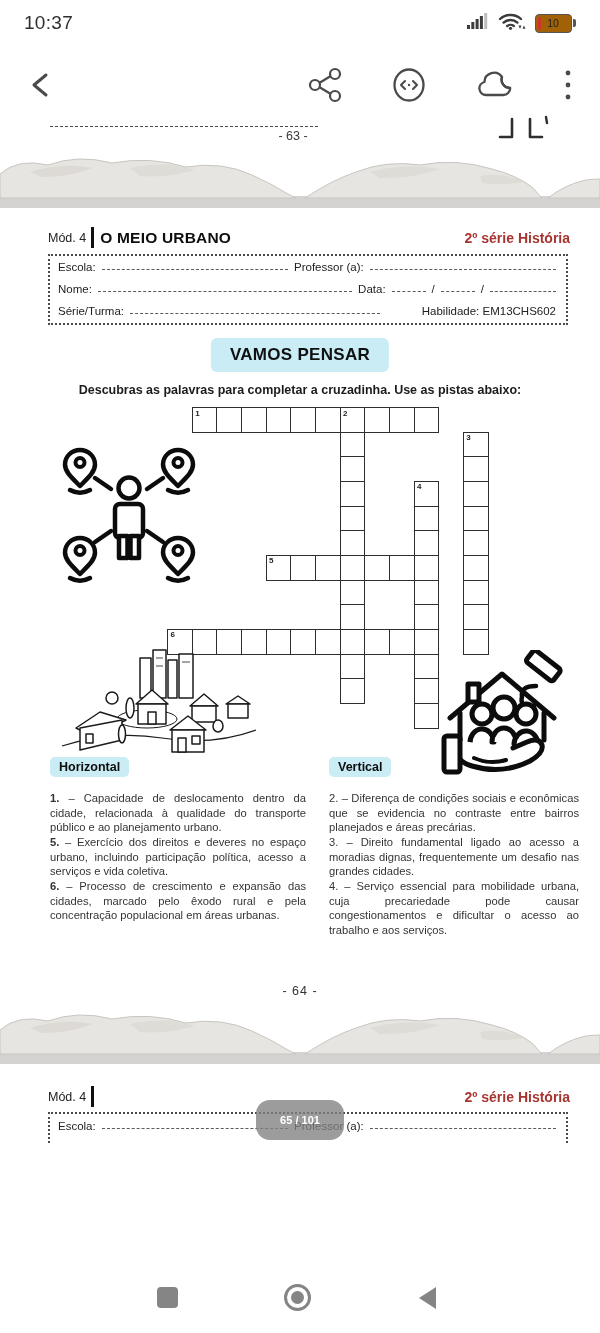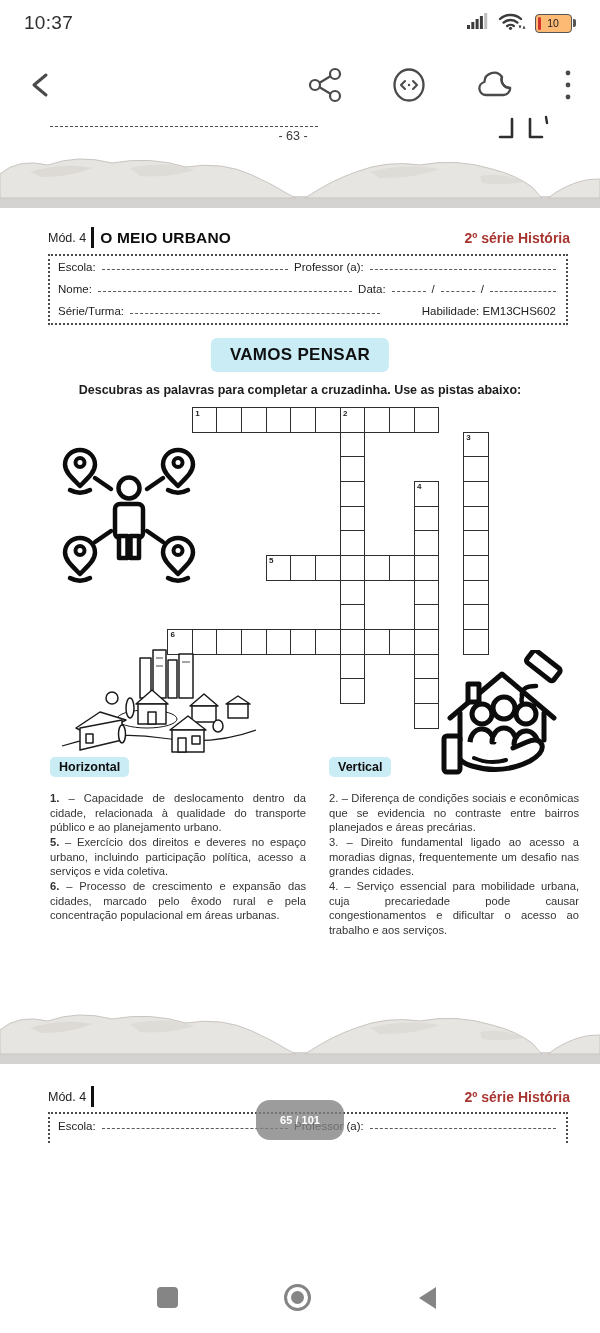--- a/index.html
+++ b/index.html
@@ -4,21 +4,21 @@
 <style>
   html,body{margin:0;padding:0;background:#fff;}
   #screen{position:relative;width:600px;height:1333px;background:#ffffff;overflow:hidden;
           font-family:"Liberation Sans",sans-serif;color:#222;}
 
   
   .status-bar{position:absolute;top:0;left:0;right:0;height:46px;display:flex;align-items:center;padding:0 24px;box-sizing:border-box;}
   .clock{font-size:19px;color:#2e2e2e;letter-spacing:.3px;}
   .status-icons{margin-left:auto;display:flex;align-items:center;gap:9px;}
   .battery{display:flex;align-items:center;}
-  .bat-body{width:35px;height:17px;border:1.6px solid #555;border-radius:4px;position:relative;display:flex;align-items:center;justify-content:center;font-size:10.5px;color:#222;background:#fdba74;}
+  .bat-body{width:35px;height:17px;border:1.6px solid #555;border-radius:4px;position:relative;display:flex;align-items:center;justify-content:center;font-size:10.5px;color:#222;background:#a16207;}
   .bat-red{position:absolute;left:2px;top:2px;bottom:2px;width:3.5px;background:#d2322a;border-radius:1.5px;}
   .bat-nub{width:3px;height:8px;background:#555;border-radius:0 2px 2px 0;margin-left:1.5px;}
 
   
   .toolbar{position:absolute;top:52px;left:0;right:0;height:66px;display:flex;align-items:center;padding:0 28px;box-sizing:border-box;}
   .tb-right{margin-left:auto;display:flex;align-items:center;gap:50px;}
   .tb-btn{display:flex;align-items:center;justify-content:center;cursor:pointer;}
 
   
   .p63-line{position:absolute;top:126px;left:50px;width:268px;border-top:1.6px dashed #4a4a4a;}
@@ -412,20 +412,21 @@
     <p class="clue">
       <span>3.</span>
       <span>– Direito fundamental ligado ao acesso a moradias dignas, frequentemente um desafio nas grandes cidades.</span>
     </p>
     <p class="clue">
       <span>4.</span>
       <span>– Serviço essencial para mobilidade urbana, cuja precariedade pode causar congestionamentos e dificultar o acesso ao trabalho e aos serviços.</span>
     </p>
   </div>
 
+  <div class="page-num pn-64">- 64 -</div>
 
   <div class="torn torn-bottom">
     <svg width="600" height="58" viewBox="0 0 600 58">
       <rect y="46" width="600" height="12" fill="#d4d3d2"></rect>
       <path d="M0,48 L0,24 Q18,8 48,15 Q78,4 112,13 Q150,6 186,17 Q222,11 252,25 Q272,34 288,44 L296,48 Z" fill="#e7e5e1" stroke="#c9c5c1" stroke-width="1"></path>
       <path d="M305,48 Q332,30 356,22 Q386,10 420,15 Q456,8 492,19 Q516,25 532,37 L542,48 Z" fill="#e7e5e1" stroke="#c9c5c1" stroke-width="1"></path>
       <path d="M548,48 Q566,34 586,30 Q593,29 600,29 L600,48 Z" fill="#e7e5e1" stroke="#c9c5c1" stroke-width="1"></path>
       <path d="M30,22 Q62,12 92,18 Q70,27 42,27 Z" fill="#d9d5d0" opacity=".7"></path>
       <path d="M130,18 Q165,10 195,20 Q168,28 140,26 Z" fill="#d9d5d0" opacity=".6"></path>
       <path d="M370,22 Q405,13 440,19 Q410,29 380,28 Z" fill="#d9d5d0" opacity=".6"></path>

